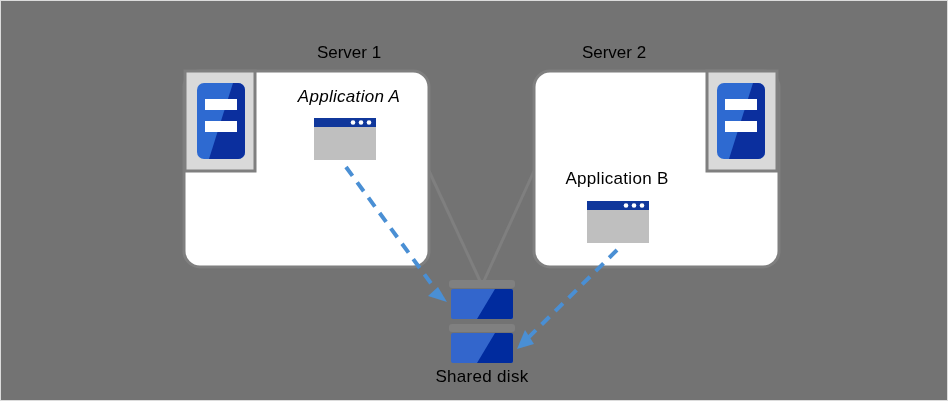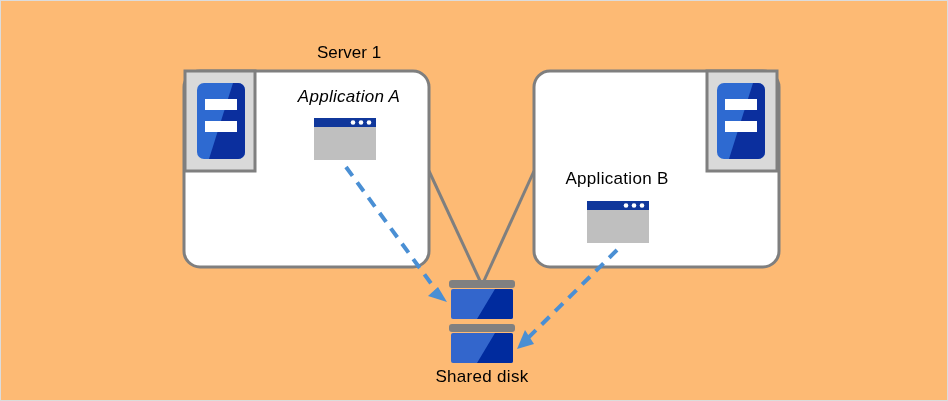--- a/index.html
+++ b/index.html
@@ -8,21 +8,21 @@
     padding: 0;
     background: #ffffff;
   }
   body {
     font-family: "Liberation Sans", sans-serif;
   }
   #canvas {
     position: relative;
     width: 948px;
     height: 401px;
-    background: #fdba74;
+    background: #737373;
     border: 1px solid #dcdcdc;
     box-sizing: border-box;
     overflow: hidden;
   }
   #vector-layer {
     position: absolute;
     left: 0;
     top: 0;
     width: 948px;
     height: 401px;
@@ -133,20 +133,21 @@
       <polygon points="446,301 427,295 437,286" fill="#4a8fd4"></polygon>
 
       <line x1="616" y1="249" x2="527" y2="337" stroke="#4a8fd4" stroke-width="4" stroke-dasharray="11 8" stroke-linecap="butt"></line>
       <polygon points="516,348 524,329 533,343" fill="#4a8fd4"></polygon>
     </g>
 
   </svg>
 
   <div class="label title-label" id="server1-title">Server 1</div>
 
+  <div class="label title-label" id="server2-title">Server 2</div>
 
   <div class="label" id="app-a-label">Application A</div>
 
   <div class="label" id="app-b-label">Application B</div>
 
   <div class="label" id="disk-label">Shared disk</div>
 
 </div>
 
 </body></html>

